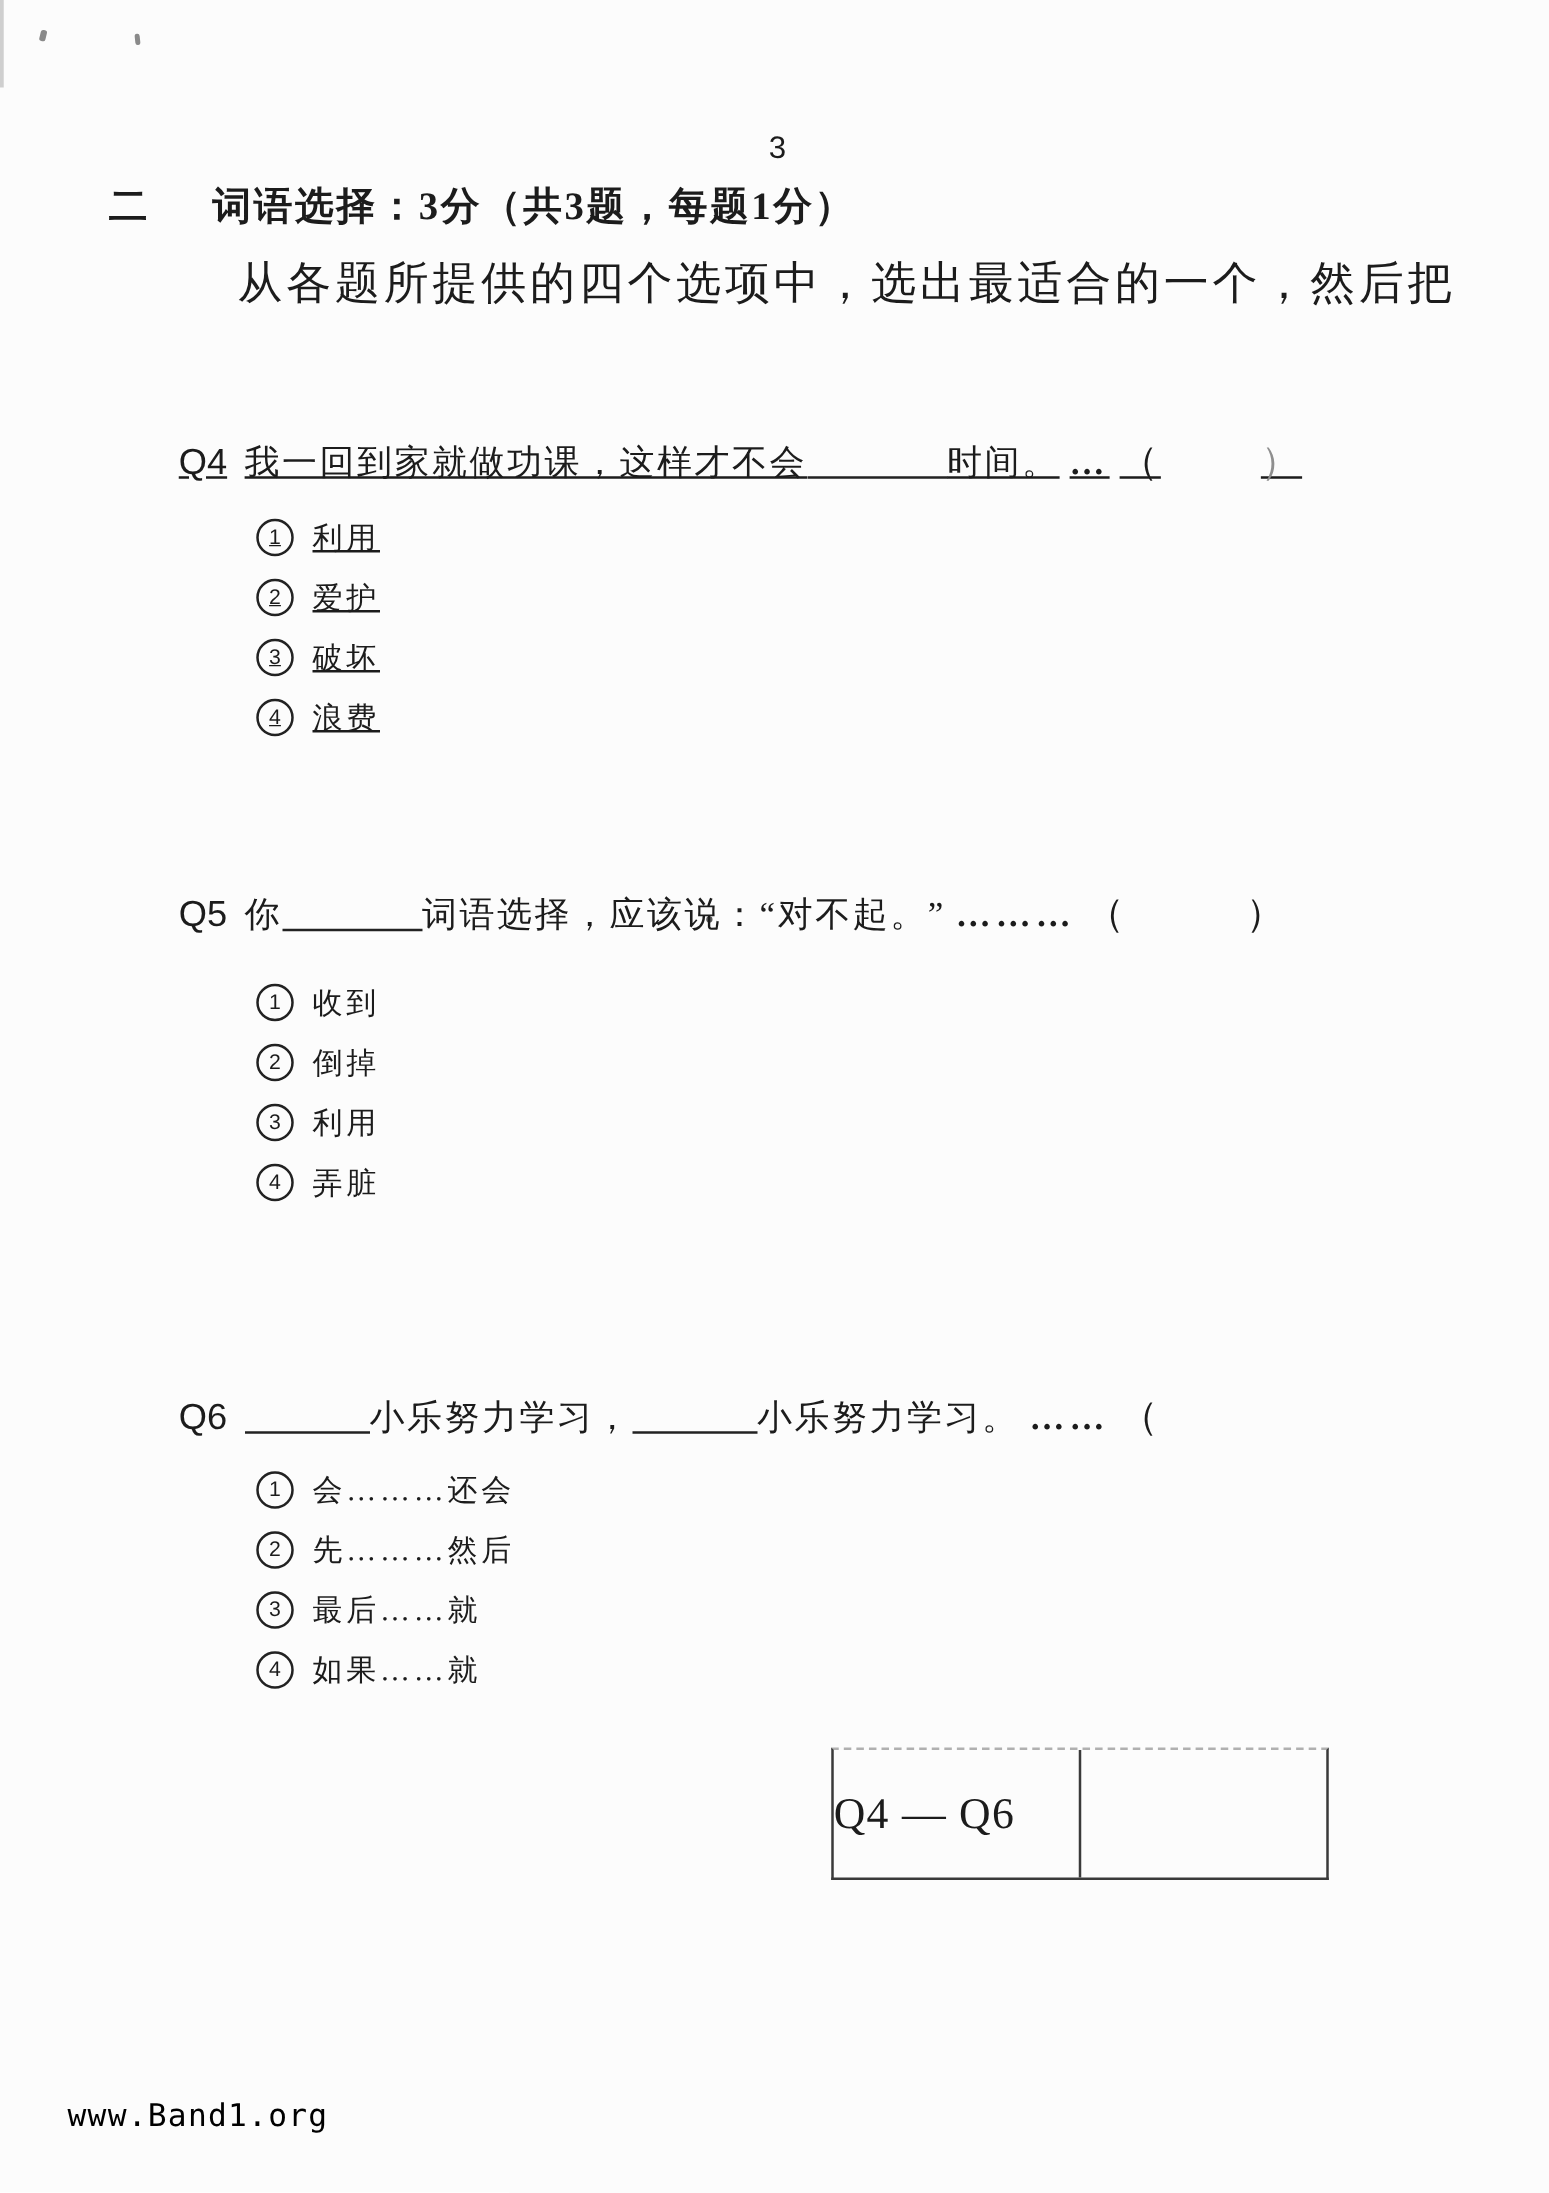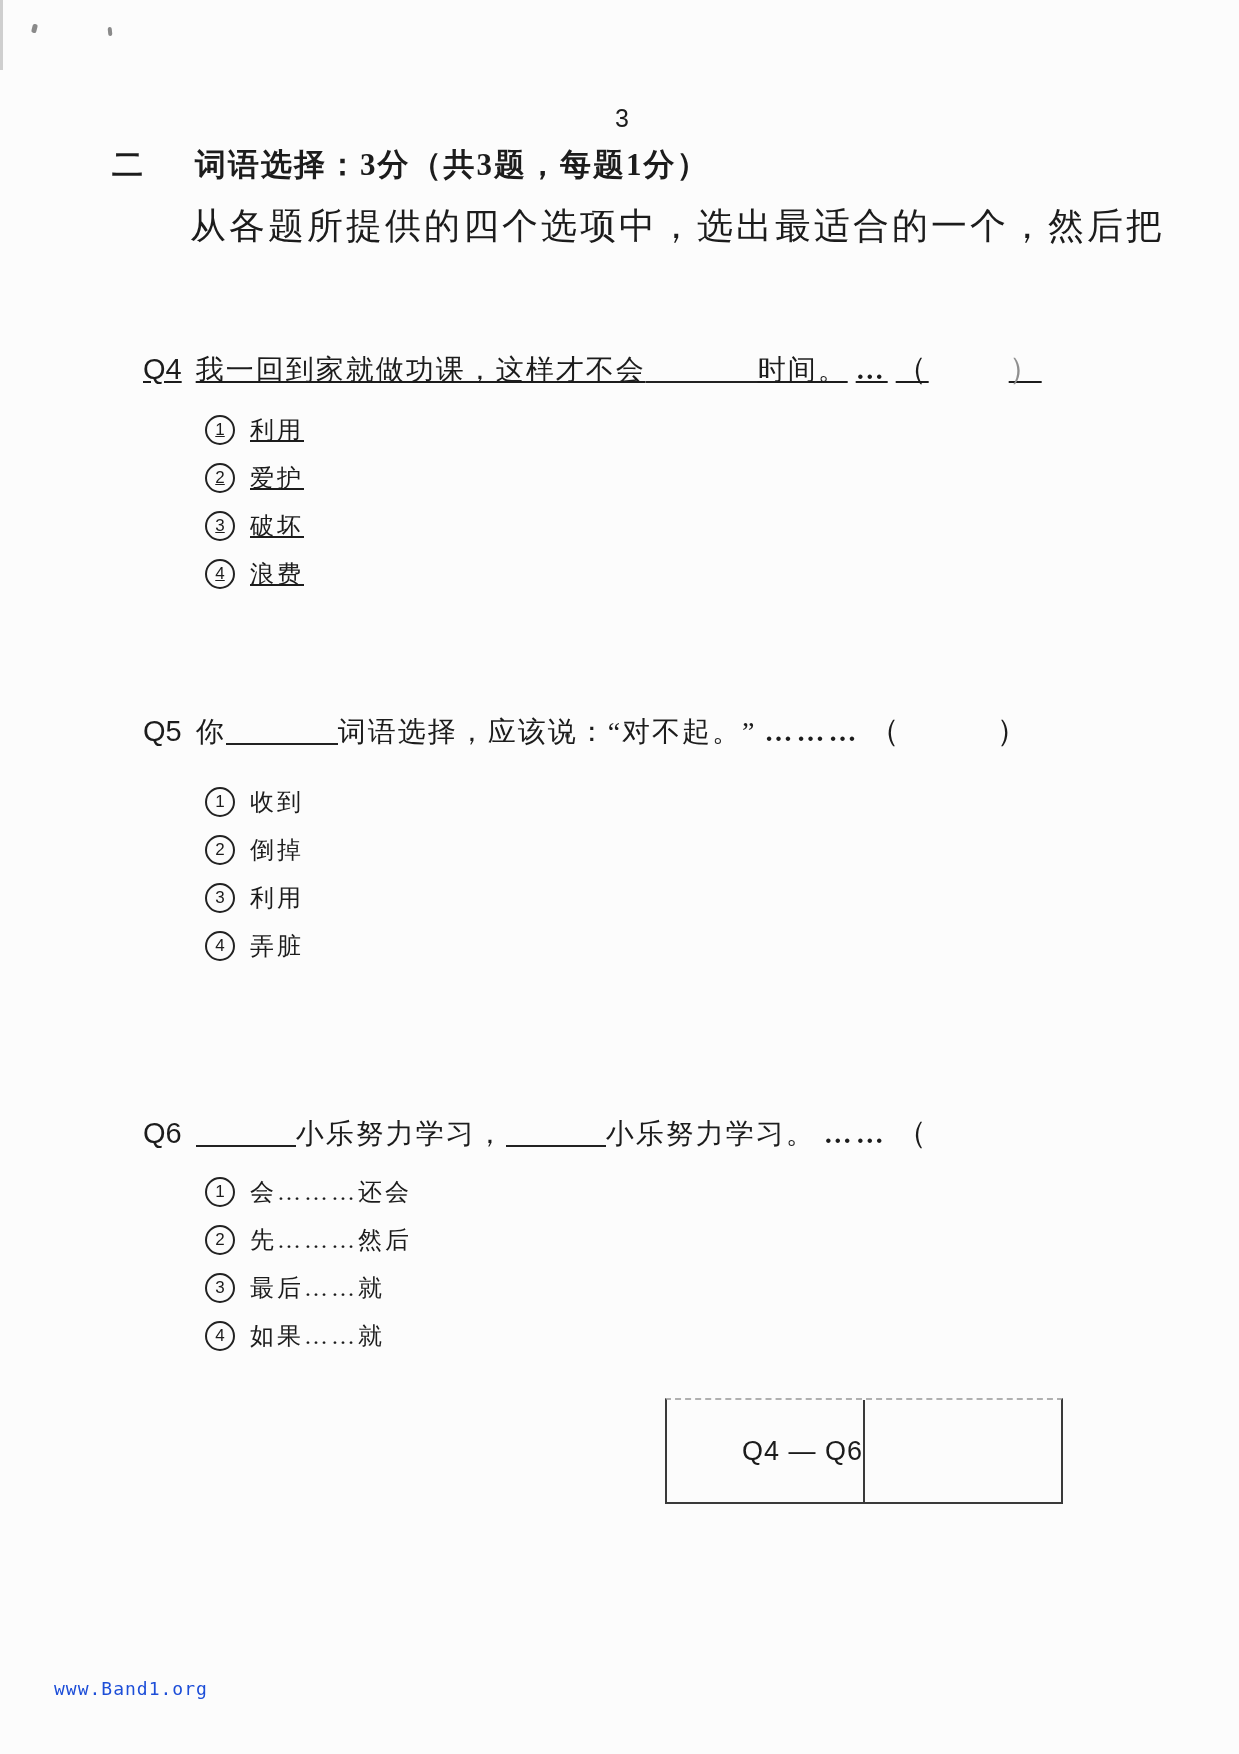--- a/index.html
+++ b/index.html
@@ -6,21 +6,21 @@
   .page{position:relative;width:1239px;height:1754px;background:#fcfcfc;
         font-family:"Liberation Serif","DejaVu Serif",serif;color:#1c1c1c;overflow:hidden;}
   .edge-sliver{position:absolute;left:0;top:0;width:3px;height:70px;background:#cfcfcf;}
   .artifact{position:absolute;background:#8a8a8a;}
   .a1{left:32px;top:24px;width:5px;height:9px;border-radius:2px;transform:rotate(14deg);}
   .a2{left:108px;top:27px;width:4px;height:9px;border-radius:2px;transform:rotate(-6deg);}
   .a3{left:565px;top:733px;width:5px;height:5px;border-radius:50%;background:#5a5a5a;}
 
   .page-number{position:absolute;left:615px;top:104px;font-size:25px;
                font-family:"Liberation Sans",sans-serif;}
-  .section-header{position:absolute;left:112px;top:144px;font-weight:bold;
+  .section-header{position:absolute;left:87px;top:144px;font-weight:bold;
                   font-size:31px;letter-spacing:2px;white-space:nowrap;font-family:Liberation Serif, serif;}
   .sec-idx{margin-right:50px;}
   .instr{position:absolute;left:190px;font-size:36px;letter-spacing:3px;white-space:nowrap;}
   .i1{top:202px;}
   .i2{top:240px;}
 
   .question{position:absolute;left:143px;width:1060px;}
   .q-line{font-size:28px;letter-spacing:2px;white-space:nowrap;}
   .q-label{font-family:"Liberation Sans",sans-serif;font-size:29px;font-weight:500;
            margin-right:14px;letter-spacing:0;}
@@ -33,25 +33,25 @@
   .q-options{}
   .opt{display:flex;align-items:center;height:48px;margin-left:62px;}
   .circ{width:26px;height:26px;border:2px solid #222;border-radius:50%;display:flex;
         align-items:center;justify-content:center;font-size:17px;
         font-family:"Liberation Sans",sans-serif;margin-right:15px;flex:0 0 auto;}
   .opt-text{font-size:24px;letter-spacing:3px;white-space:nowrap;}
 
   .score-box{position:absolute;left:665px;top:1398px;width:394px;height:102px;display:flex;
              border:2px solid #3a3a3a;border-top:2px dashed #b0b0b0;background:#fcfcfc;}
   .score-cell-left{width:196px;border-right:2px solid #3a3a3a;display:flex;align-items:center;
-                   justify-content:flex-end;font-family:Liberation Sans, sans-serif;
-                   font-size:27px;letter-spacing:1px;}
+                   justify-content:flex-start;font-family:Liberation Serif, serif;
+                   font-size:35px;letter-spacing:1px;}
   .score-cell-right{flex:1;}
 
-  .footer{position:absolute;left:54px;top:1678px;font-size:18px;color:#1d4ed8;
+  .footer{position:absolute;left:54px;top:1678px;font-size:25px;color:#000000;
           font-family:"DejaVu Sans Mono","Liberation Mono",monospace;letter-spacing:1px;}
 </style>
 </head>
 <body>
 
 <div class="page">
   <div class="edge-sliver"></div>
   <div class="artifact a1"></div>
   <div class="artifact a2"></div>
   <div class="artifact a3"></div>

